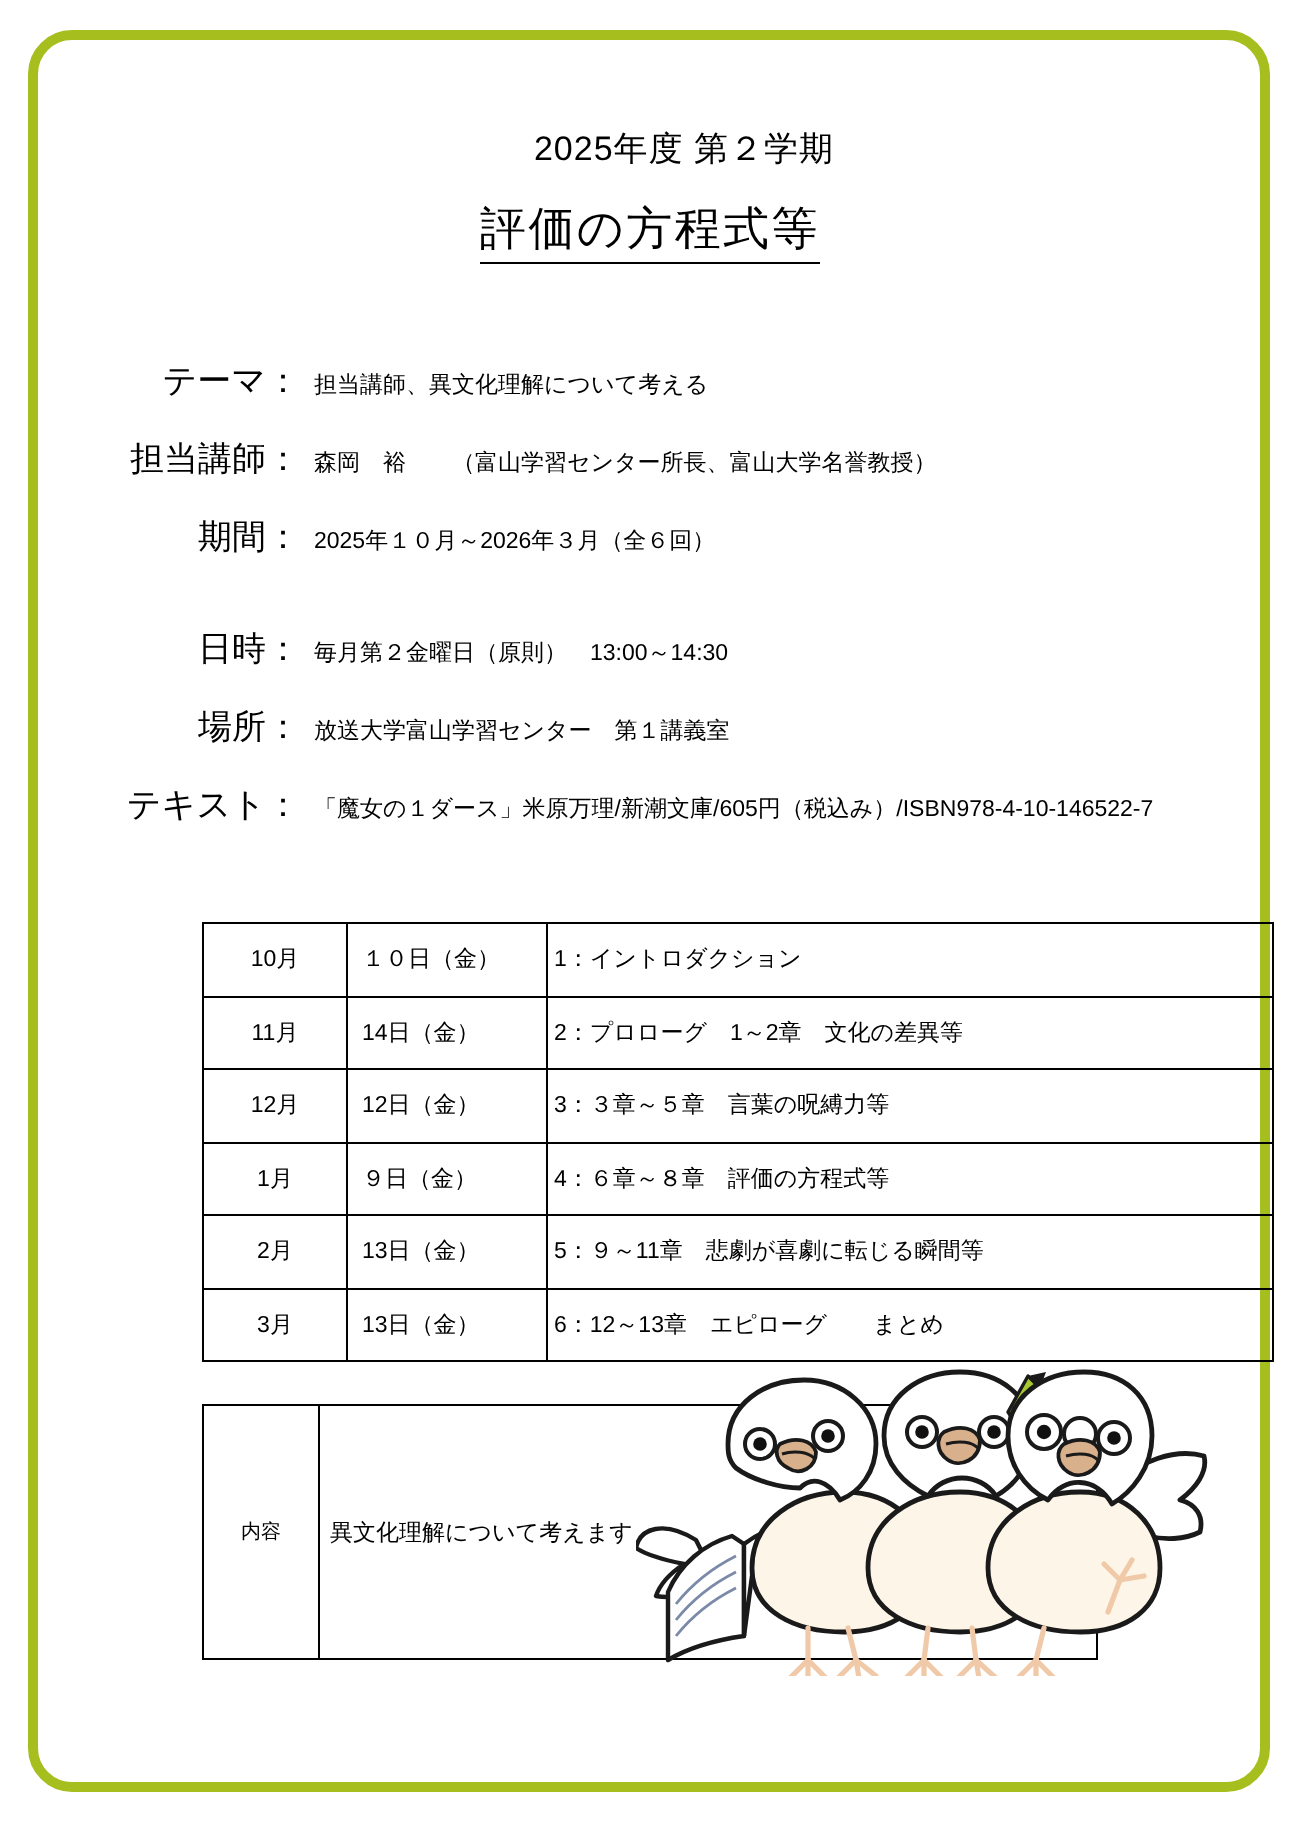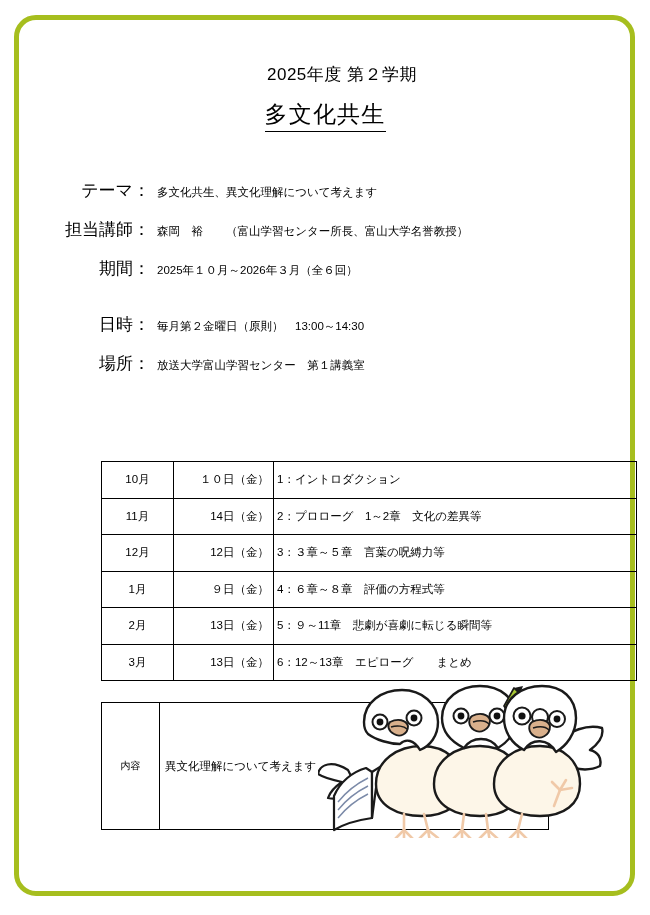--- a/index.html
+++ b/index.html
@@ -99,21 +99,21 @@
     padding: 0 7px;
     vertical-align: middle;
     white-space: pre;
   }
   .col-month {
     width: 57px;
     text-align: center;
   }
   .col-date {
     width: 88px;
-    text-align: right;
+    text-align: left;
     padding-right: 4px !important;
   }
   .col-topic {
     text-align: left;
     padding-left: 3px !important;
   }
 
   
   #content-box {
     position: absolute;
@@ -157,28 +157,28 @@
     z-index: 3;
   }
 </style>
 </head>
 <body>
 
 <div id="page-border"></div>
 
 <div id="title-block">
   <div id="subtitle-line">2025年度 第２学期</div>
-  <div id="main-title">多文化共生</div>
+  <div id="main-title">評価の方程式等</div>
 </div>
 
 <div id="info-block">
 
   <div class="info-row">
     <div class="info-label">テーマ：</div>
-    <div class="info-value">多文化共生、異文化理解について考えます</div>
+    <div class="info-value">担当講師、異文化理解について考える</div>
   </div>
   <div class="gap-sm"></div>
 
   <div class="info-row">
     <div class="info-label">担当講師：</div>
     <div class="info-value">森岡　裕　　（富山学習センター所長、富山大学名誉教授）</div>
   </div>
   <div class="gap-sm"></div>
 
   <div class="info-row">
@@ -192,20 +192,24 @@
     <div class="info-value">毎月第２金曜日（原則）　13:00～14:30</div>
   </div>
   <div class="gap-sm"></div>
 
   <div class="info-row">
     <div class="info-label">場所：</div>
     <div class="info-value">放送大学富山学習センター　第１講義室</div>
   </div>
   <div class="gap-sm"></div>
 
+  <div class="info-row">
+    <div class="info-label">テキスト：</div>
+    <div class="info-value">「魔女の１ダース」米原万理/新潮文庫/605円（税込み）/ISBN978-4-10-146522-7</div>
+  </div>
   <div class="gap-lg"></div>
   <div class="gap-md"></div>
 
 
 </div>
 
 <table id="schedule-table">
   <tbody>
     <tr>
       <td class="col-month">10月</td>

